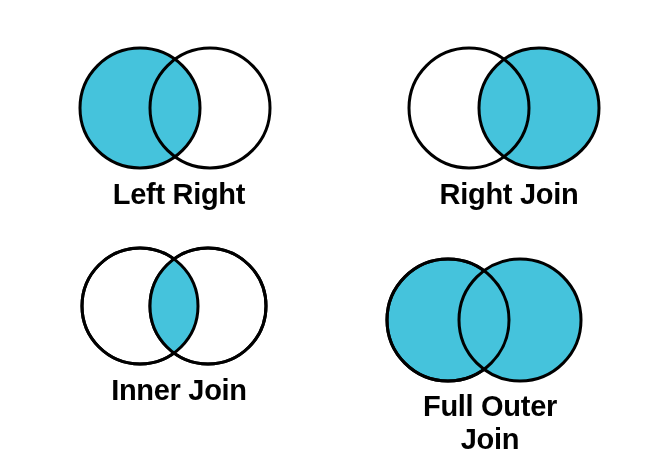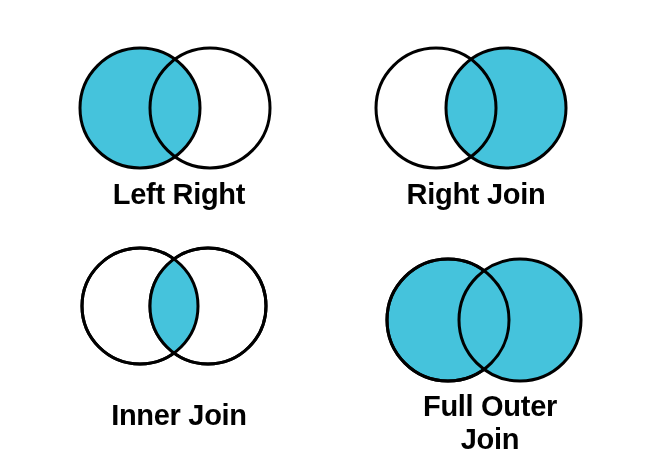--- a/index.html
+++ b/index.html
@@ -37,25 +37,25 @@
     font-size: 29px;
     line-height: 33px;
     letter-spacing: -0.3px;
     color: #000000;
     white-space: pre-line;
   }
   
   #cell-left-join      { left: 44px;  top: 36px; width: 270px; height: 180px; }
   #cell-left-join .cell-label      { top: 142px; }
   
-  #cell-right-join     { left: 336px; top: 36px; width: 280px; height: 180px; }
+  #cell-right-join     { left: 369px; top: 36px; width: 280px; height: 180px; }
   #cell-right-join .cell-label     { top: 142px; }
   
   #cell-inner-join     { left: 44px;  top: 236px; width: 270px; height: 200px; }
-  #cell-inner-join .cell-label     { top: 138px; margin-top: 25px; }
+  #cell-inner-join .cell-label     { top: 138px; }
   
   #cell-full-outer-join{ left: 348px; top: 248px; width: 284px; height: 236px; }
   #cell-full-outer-join .cell-label{ top: 142px; }
 </style>
 </head>
 <body>
 
 <div id="diagram-root">
 
   <div class="cell" id="cell-left-join">

